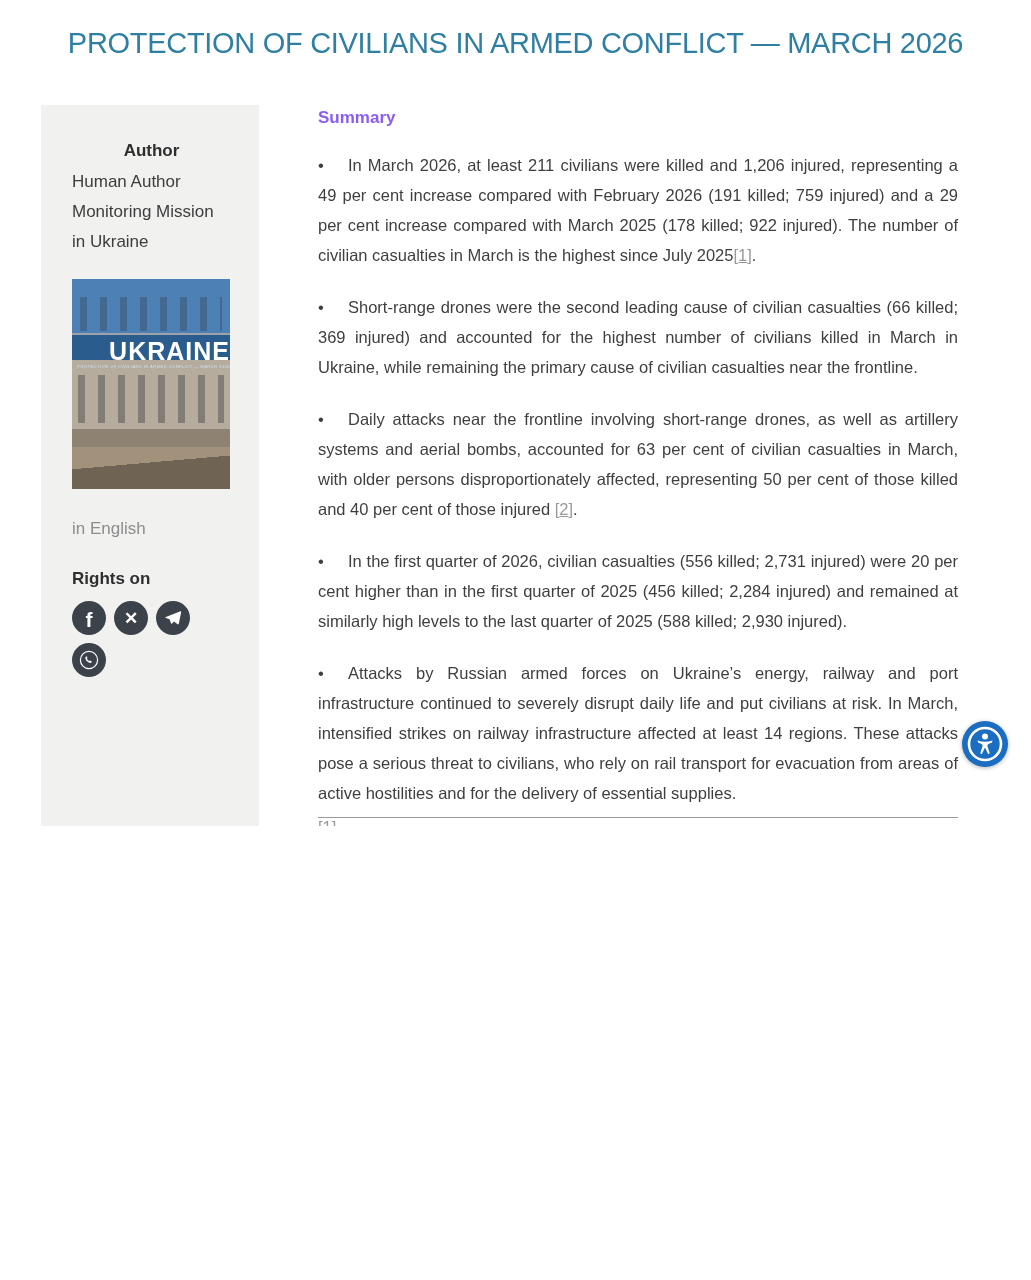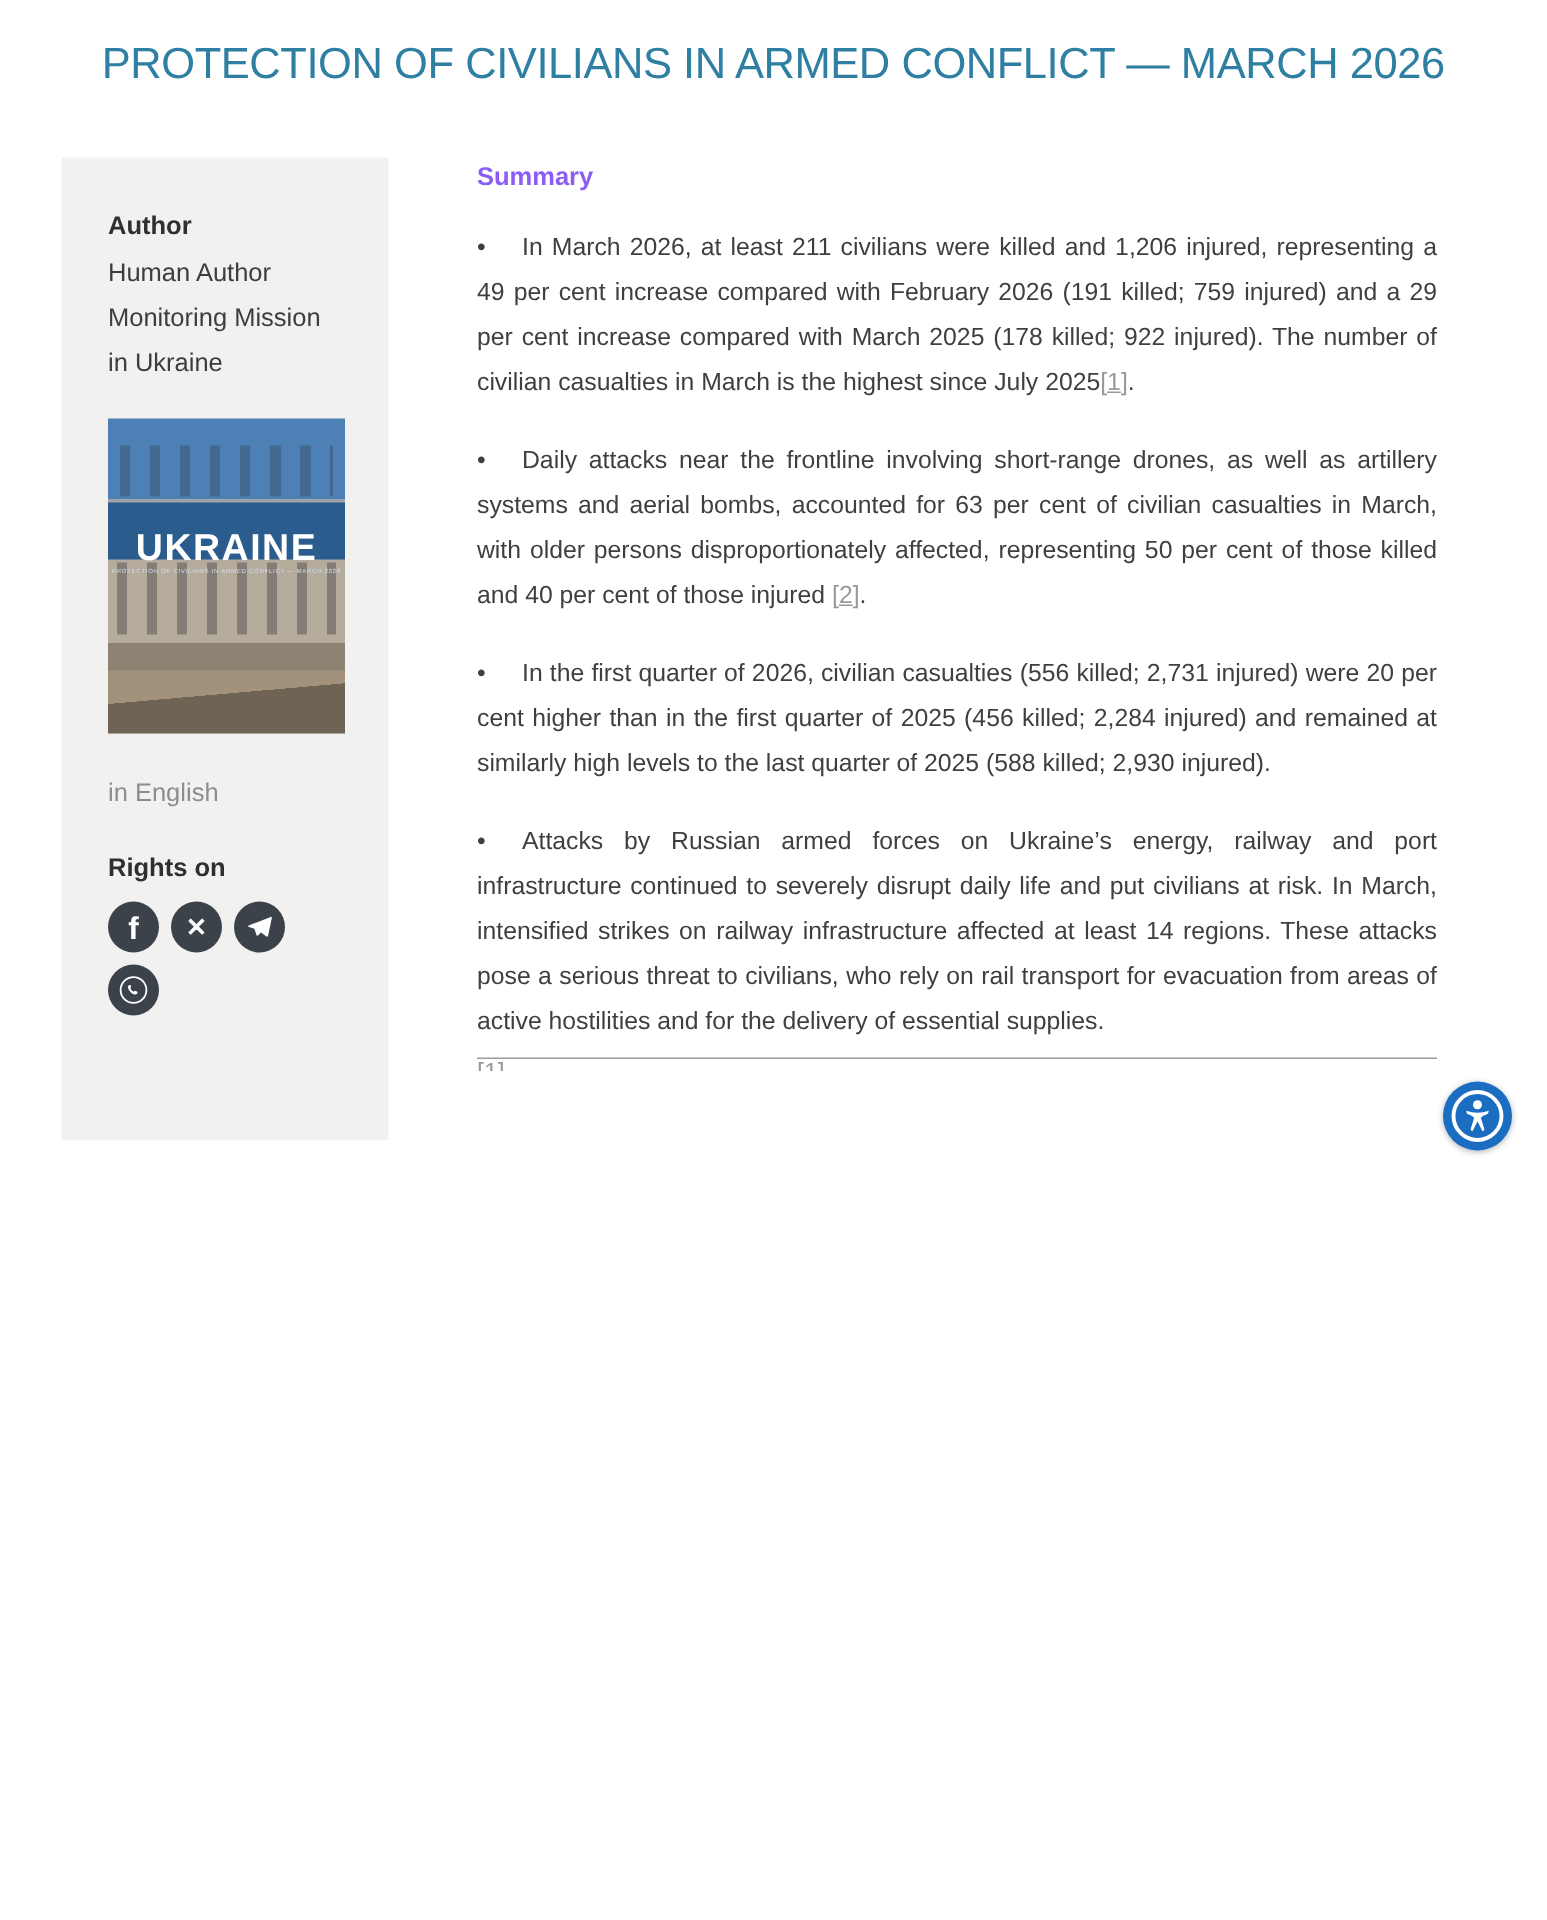--- a/index.html
+++ b/index.html
@@ -5,32 +5,32 @@
   * { margin:0; padding:0; box-sizing:border-box; }
   html,body { width:1031px; height:1280px; overflow:hidden; background:#ffffff;
               font-family:"Liberation Sans", sans-serif; }
   .page-title { margin-top:27px; text-align:center; font-size:29px; font-weight:500;
                 color:#2e7fa2; letter-spacing:-0.3px; }
   .content-wrap { display:flex; margin-top:45px; padding-left:41px; }
 
   
   .sidebar { width:218px; min-height:655px; background:#f1f1f0; padding:36px 28px 50px 31px;
              flex-shrink:0; }
-  .author-label { font-size:17px; font-weight:bold; color:#2f2f2f; margin-bottom:6px; }
+  .author-label { font-size:17px; font-weight:bold; color:#2f2f2f; margin-bottom:6px;text-align:center; }
   .author-name { font-size:17px; line-height:30px; color:#3d3d3d; }
   .cover { margin-top:22px; width:158px; height:210px; position:relative; overflow:hidden;
            background:linear-gradient(#4d81b6 0 54px, #9fa2a8 54px 60px, #b5ac9e 60px 150px, #8e8372 150px 100%); }
   .cover .win { position:absolute; background:
       repeating-linear-gradient(90deg, rgba(40,40,45,.55) 0 7px, transparent 7px 20px); }
   .cover .w1 { left:8px; top:18px; width:142px; height:34px; opacity:.5; }
   .cover .w2 { left:6px; top:96px; width:146px; height:48px; opacity:.65; }
   .cover .rubble { position:absolute; bottom:0; left:0; width:100%; height:42px;
       background:linear-gradient(175deg,#a3927b 0 40%, #6f6353 40% 100%); }
-  .cover-banner { position:absolute; left:0; top:56px; width:100%; height:38px;
-      background:#2b5c8e; color:#fff; text-align:center; padding-top:17px; }
+  .cover-banner { position:absolute; left:0; top:56px; width:100%; height:25px;
+      background:#2b5c8e; color:#fff; text-align:right; padding-top:3px; }
   .cover-banner .big { font-size:25px; font-weight:bold; letter-spacing:1px; line-height:26px; }
   .cover-banner .small { font-size:4px; letter-spacing:.5px; color:#cfe0ef; white-space:nowrap;
       overflow:hidden; }
   .language { margin-top:30px; font-size:17px; color:#8d8d8d; }
   .share-label { margin-top:30px; font-size:17px; font-weight:bold; color:#2f2f2f; }
   .share-row { margin-top:12px; display:flex; flex-wrap:wrap; gap:8px; width:130px; }
   .share-btn { width:34px; height:34px; border-radius:50%; background:#3b4249; color:#fff;
       display:flex; align-items:center; justify-content:center; cursor:pointer; }
   .share-btn svg { display:block; }
   .share-btn .fbf { font-size:21px; font-weight:bold; margin-top:3px; }
@@ -95,20 +95,21 @@
           <path d="M12.3 11.6c-.7.25-1.1.9-.95 1.65.45 2.3 2.4 4.25 4.7 4.7.75.15 1.4-.25 1.65-.95l-.35-1.05-1.45-.45-.8.6c-1-.45-1.8-1.25-2.25-2.25l.6-.8-.45-1.45z" fill="#fff"></path>
         </svg>
       </span>
     </div>
   </aside>
 
   <main class="main">
     <h2 class="summary-heading">Summary</h2>
     <div class="bullets" id="bullets">
         <p class="bullet">In March 2026, at least 211 civilians were killed and 1,206 injured, representing a 49 per cent increase compared with February 2026 (191 killed; 759 injured) and a 29 per cent increase compared with March 2025 (178 killed; 922 injured). The number of civilian casualties in March is the highest since July 2025<a class="fn">[<u>1</u>]</a>.</p>
+        <p class="bullet">Short-range drones were the second leading cause of civilian casualties (66 killed; 369 injured) and accounted for the highest number of civilians killed in March in Ukraine, while remaining the primary cause of civilian casualties near the frontline.</p>
         <p class="bullet">Daily attacks near the frontline involving short-range drones, as well as artillery systems and aerial bombs, accounted for 63 per cent of civilian casualties in March, with older persons disproportionately affected, representing 50 per cent of those killed and 40 per cent of those injured <a class="fn">[<u>2</u>]</a>.</p>
         <p class="bullet">In the first quarter of 2026, civilian casualties (556 killed; 2,731 injured) were 20 per cent higher than in the first quarter of 2025 (456 killed; 2,284 injured) and remained at similarly high levels to the last quarter of 2025 (588 killed; 2,930 injured).</p>
         <p class="bullet">Attacks by Russian armed forces on Ukraine’s energy, railway and port infrastructure continued to severely disrupt daily life and put civilians at risk. In March, intensified strikes on railway infrastructure affected at least 14 regions. These attacks pose a serious threat to civilians, who rely on rail transport for evacuation from areas of active hostilities and for the delivery of essential supplies.</p>
       </div>
     <hr class="footer-divider">
     <div class="footer-fragment">[1]</div>
   </main>
 </div>
 
 <div class="a11y">

